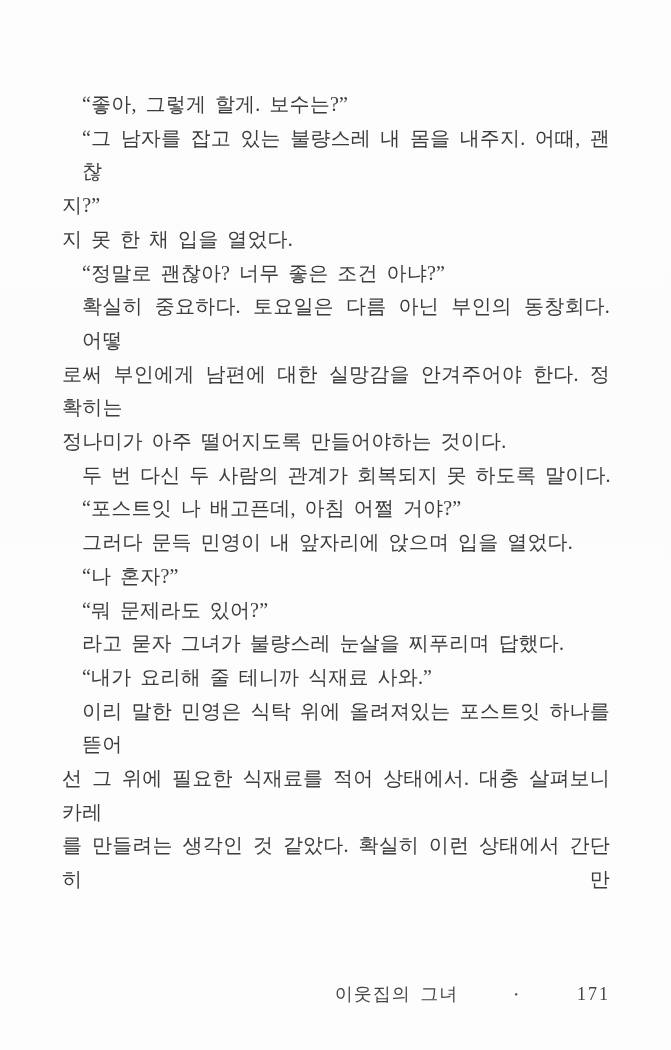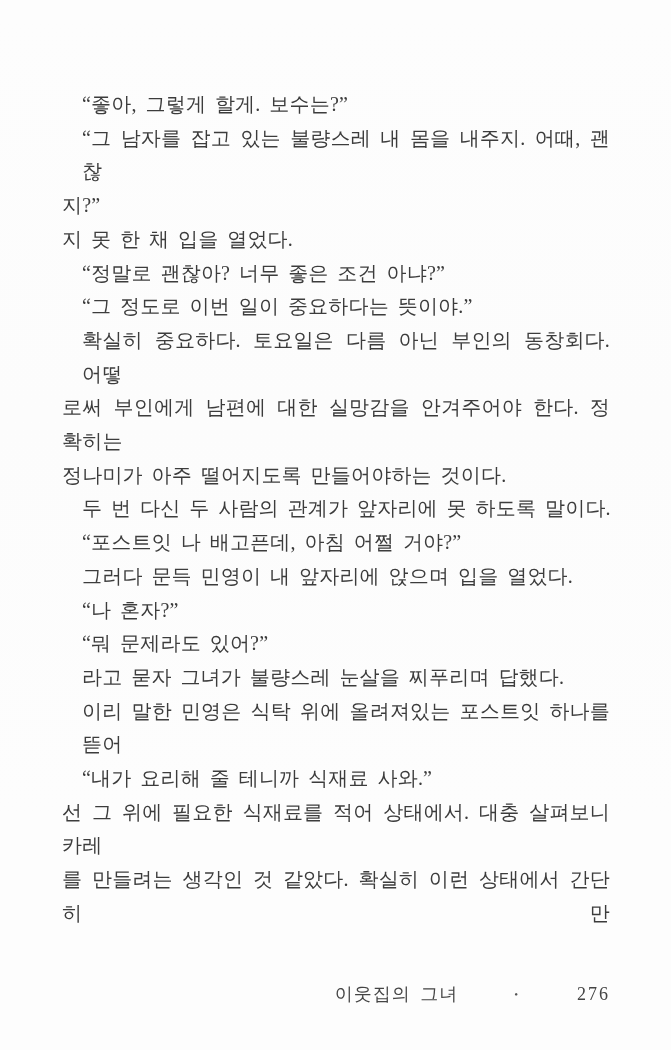--- a/index.html
+++ b/index.html
@@ -71,33 +71,32 @@
 </head>
 <body>
 
 <div class="page">
   <div class="text-block">
       <div class="line indent">“좋아, 그렇게 할게. 보수는?”</div>
       <div class="line indent fill">“그 남자를 잡고 있는 불량스레 내 몸을 내주지. 어때, 괜찮</div>
       <div class="line">지?”</div>
       <div class="line">지 못 한 채 입을 열었다.</div>
       <div class="line indent">“정말로 괜찮아? 너무 좋은 조건 아냐?”</div>
-      <div class="line indent">“그 정도로 이번 일이 중요하다는 뜻이야.”</div>
       <div class="line indent fill">확실히 중요하다. 토요일은 다름 아닌 부인의 동창회다. 어떻</div>
       <div class="line fill">로써 부인에게 남편에 대한 실망감을 안겨주어야 한다. 정확히는</div>
       <div class="line">정나미가 아주 떨어지도록 만들어야하는 것이다.</div>
-      <div class="line indent">두 번 다신 두 사람의 관계가 앞자리에 못 하도록 말이다.</div>
+      <div class="line indent">두 번 다신 두 사람의 관계가 회복되지 못 하도록 말이다.</div>
       <div class="line indent">“포스트잇 나 배고픈데, 아침 어쩔 거야?”</div>
       <div class="line indent">그러다 문득 민영이 내 앞자리에 앉으며 입을 열었다.</div>
       <div class="line indent">“나 혼자?”</div>
       <div class="line indent">“뭐 문제라도 있어?”</div>
       <div class="line indent">라고 묻자 그녀가 불량스레 눈살을 찌푸리며 답했다.</div>
+      <div class="line indent">“내가 요리해 줄 테니까 식재료 사와.”</div>
       <div class="line indent fill">이리 말한 민영은 식탁 위에 올려져있는 포스트잇 하나를 뜯어</div>
-      <div class="line indent">“내가 요리해 줄 테니까 식재료 사와.”</div>
       <div class="line fill">선 그 위에 필요한 식재료를 적어 상태에서. 대충 살펴보니 카레</div>
       <div class="line fill">를 만들려는 생각인 것 같았다. 확실히 이런 상태에서 간단히 만</div>
     </div>
   <div class="footer">
     <span class="running-title">이웃집의 그녀</span>
     <span class="dot">•</span>
-    <span class="page-number">276</span>
+    <span class="page-number">171</span>
   </div>
 </div>
 
 </body></html>

